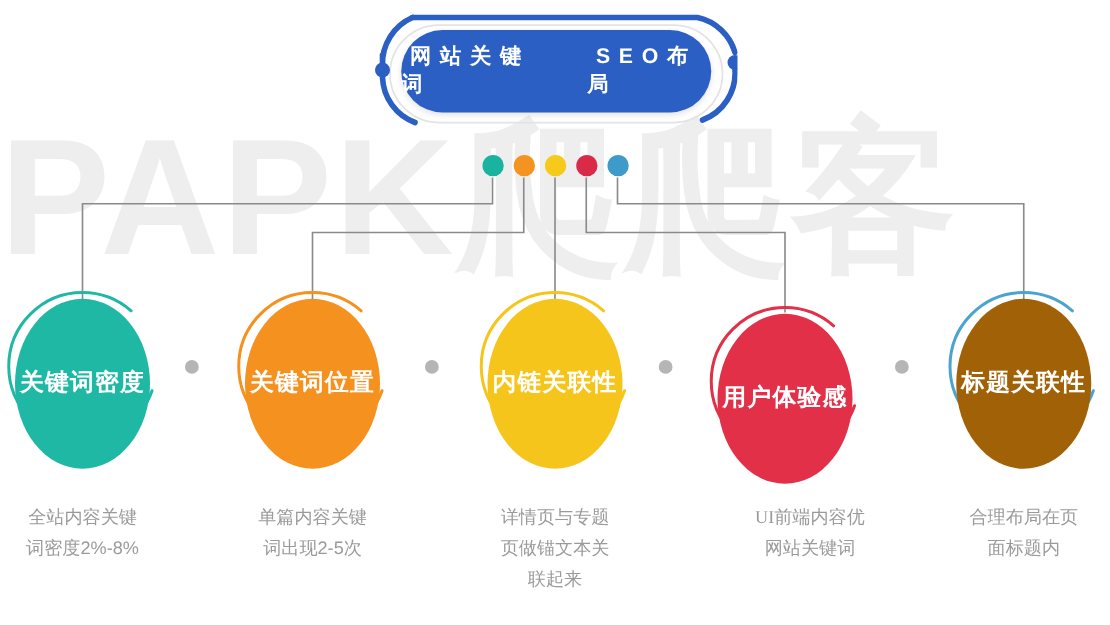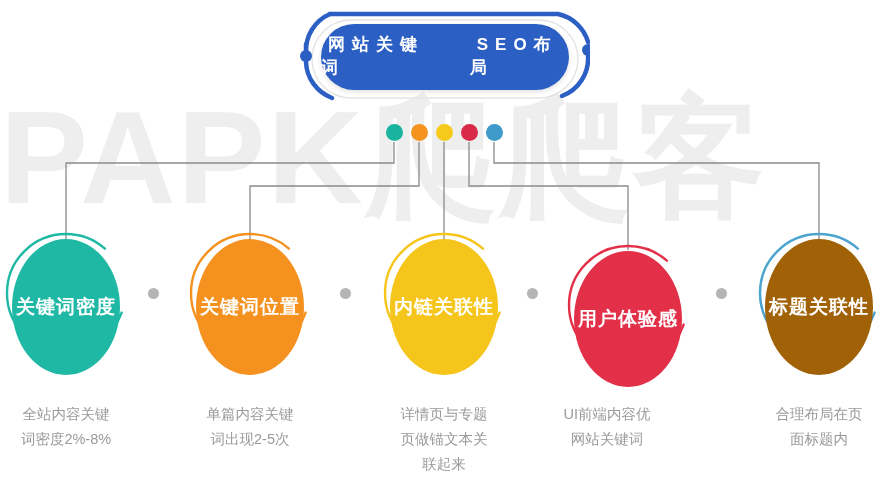--- a/index.html
+++ b/index.html
@@ -256,21 +256,21 @@
   </div>
   <div class="caption" style="left:162px; top:402px;">
     <div>单篇内容关键</div>
     <div>词出现2-5次</div>
   </div>
   <div class="caption" style="left:356px; top:402px;">
     <div>详情页与专题</div>
     <div>页做锚文本关</div>
     <div>联起来</div>
   </div>
-  <div class="caption" style="left:519px; top:402px;">
+  <div class="caption" style="left:560px; top:402px;font-family:Liberation Serif, serif;">
     <div>UI前端内容优</div>
     <div>网站关键词</div>
   </div>
   <div class="caption" style="left:731px; top:402px;">
     <div>合理布局在页</div>
     <div>面标题内</div>
   </div>
 
 </div>
 

